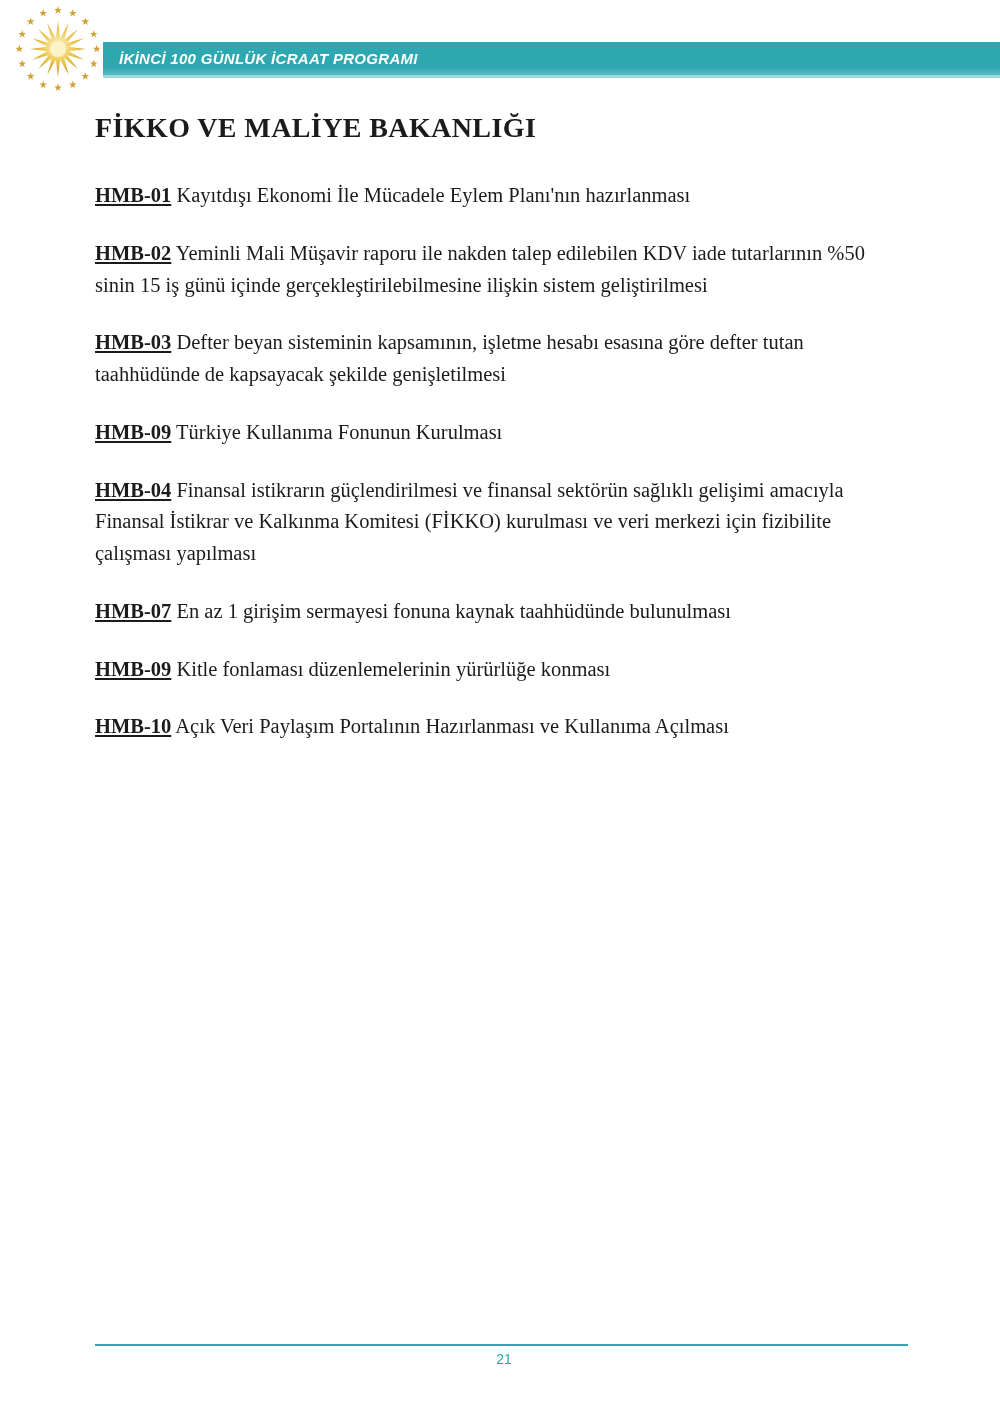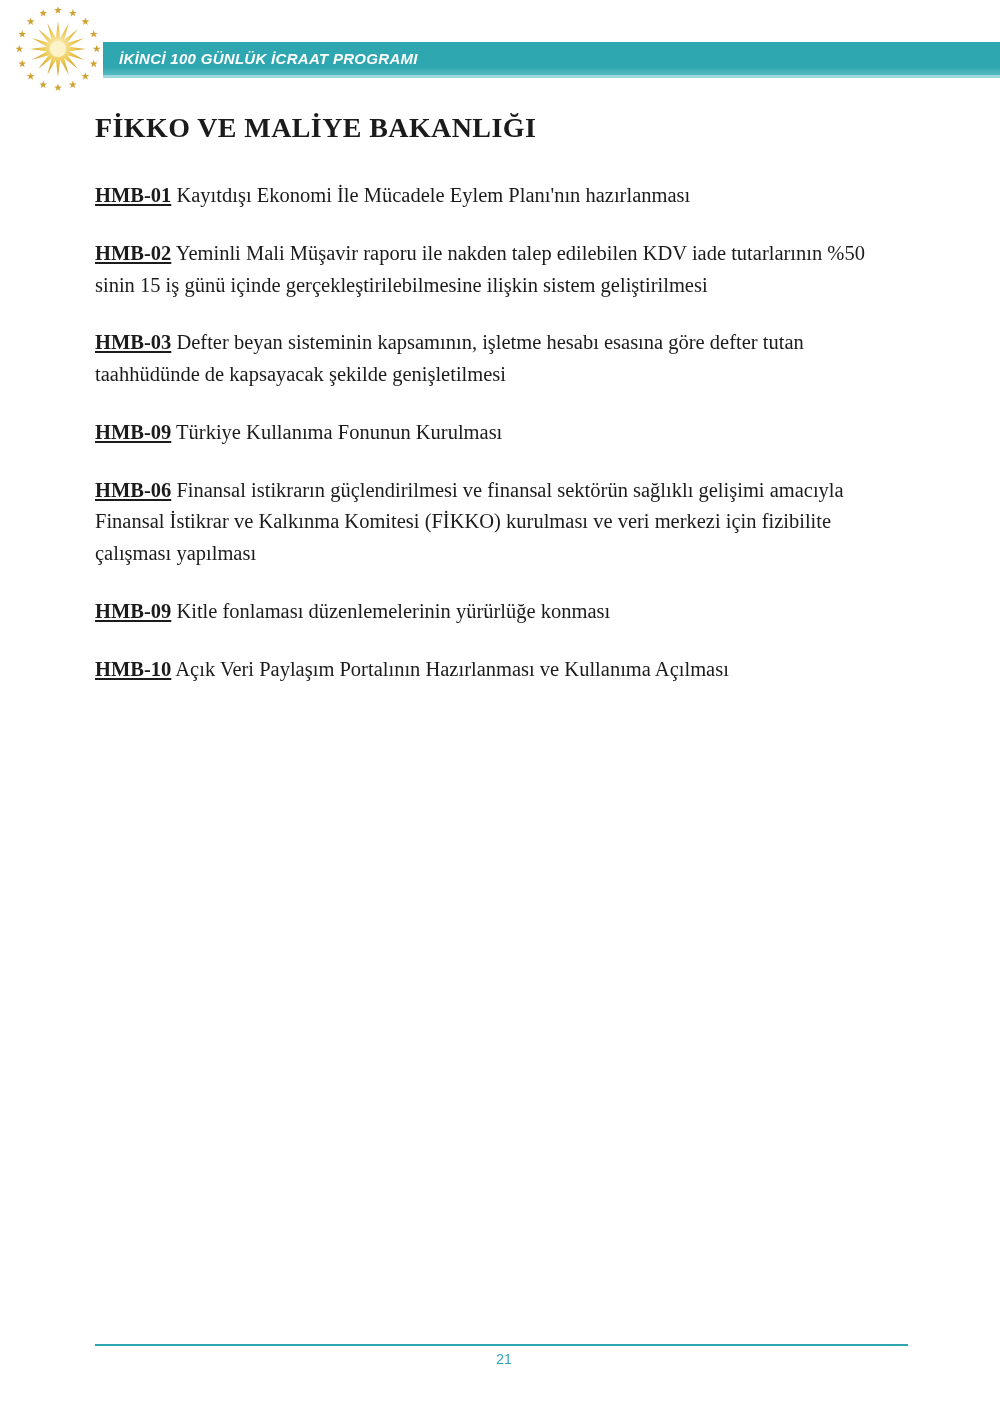--- a/index.html
+++ b/index.html
@@ -102,21 +102,22 @@
   </div>
 
   <div class="content">
     <h1 class="ministry-title">FİKKO VE MALİYE BAKANLIĞI</h1>
 
     <div>
       <p class="item"><strong>HMB-01</strong> <span>Kayıtdışı Ekonomi İle Mücadele Eylem Planı'nın hazırlanması</span></p>
       <p class="item"><strong>HMB-02</strong> <span>Yeminli Mali Müşavir raporu ile nakden talep edilebilen KDV iade tutarlarının %50 sinin 15 iş günü içinde gerçekleştirilebilmesine ilişkin sistem geliştirilmesi</span></p>
       <p class="item"><strong>HMB-03</strong> <span>Defter beyan sisteminin kapsamının, işletme hesabı esasına göre defter tutan taahhüdünde de kapsayacak şekilde genişletilmesi</span></p>
       <p class="item"><strong>HMB-09</strong> <span>Türkiye Kullanıma Fonunun Kurulması</span></p>
-      <p class="item"><strong>HMB-06</strong> <span>Finansal istikrarın güçlendirilmesi ve finansal sektörün sağlıklı gelişimi amacıyla Finansal İstikrar ve Kalkınma Komitesi (FİKKO) kurulması ve veri merkezi için fizibilite çalışması yapılması</span></p>
+      <p class="item"><strong>HMB-04</strong> <span>Finansal istikrarın güçlendirilmesi ve finansal sektörün sağlıklı gelişimi amacıyla Finansal İstikrar ve Kalkınma Komitesi (FİKKO) kurulması ve veri merkezi için fizibilite çalışması yapılması</span></p>
+      <p class="item"><strong>HMB-07</strong> <span>En az 1 girişim sermayesi fonuna kaynak taahhüdünde bulunulması</span></p>
       <p class="item"><strong>HMB-09</strong> <span>Kitle fonlaması düzenlemelerinin yürürlüğe konması</span></p>
       <p class="item"><strong>HMB-10</strong> <span>Açık Veri Paylaşım Portalının Hazırlanması ve Kullanıma Açılması</span></p>
     </div>
   </div>
 
   <div class="footer-line"></div>
   <div class="page-number">21</div>
 
 </div>
 

